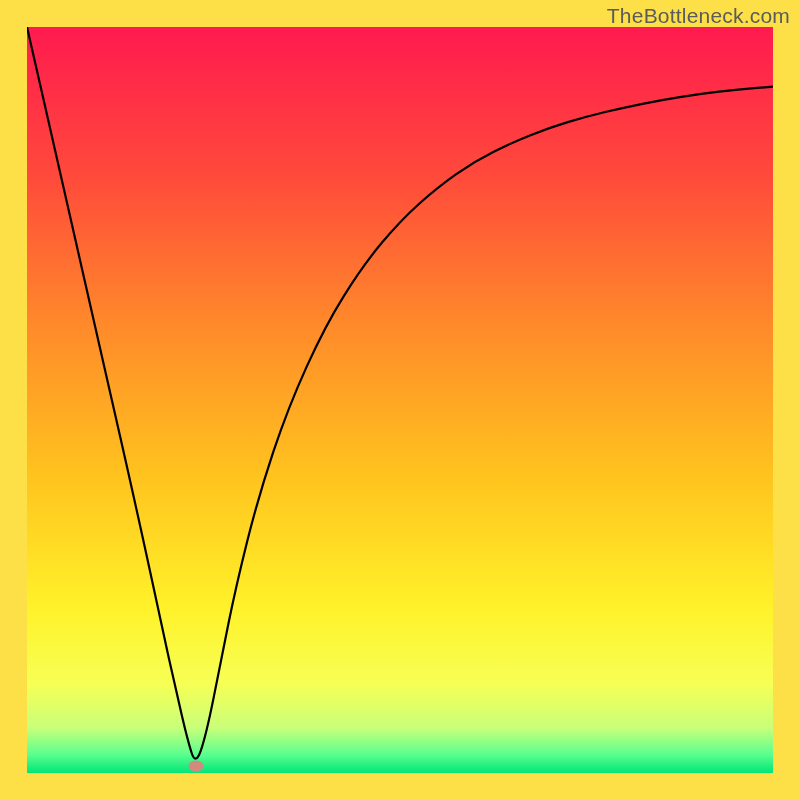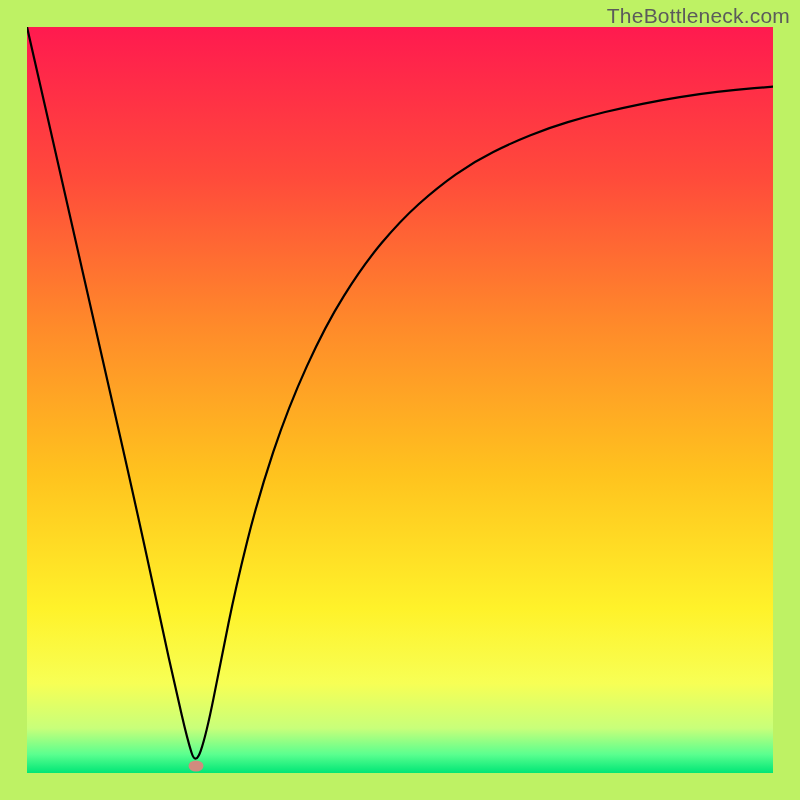--- a/index.html
+++ b/index.html
@@ -8,21 +8,21 @@
     width: 800px;
     height: 800px;
     background: #000;
     overflow: hidden;
     font-family: Arial, Helvetica, sans-serif;
   }
   .frame {
     position: relative;
     width: 800px;
     height: 800px;
-    background: #bef264;
+    background: #fde047;
   }
   .plot-area {
     position: absolute;
     left: 27px;
     top: 27px;
     width: 746px;
     height: 746px;
     overflow: hidden;
   }
   .gradient {

